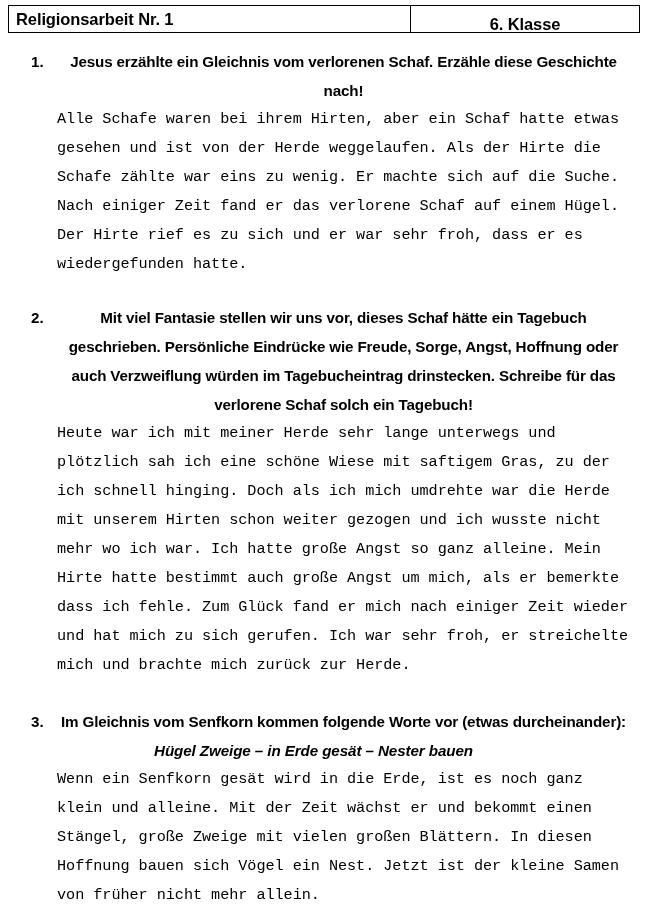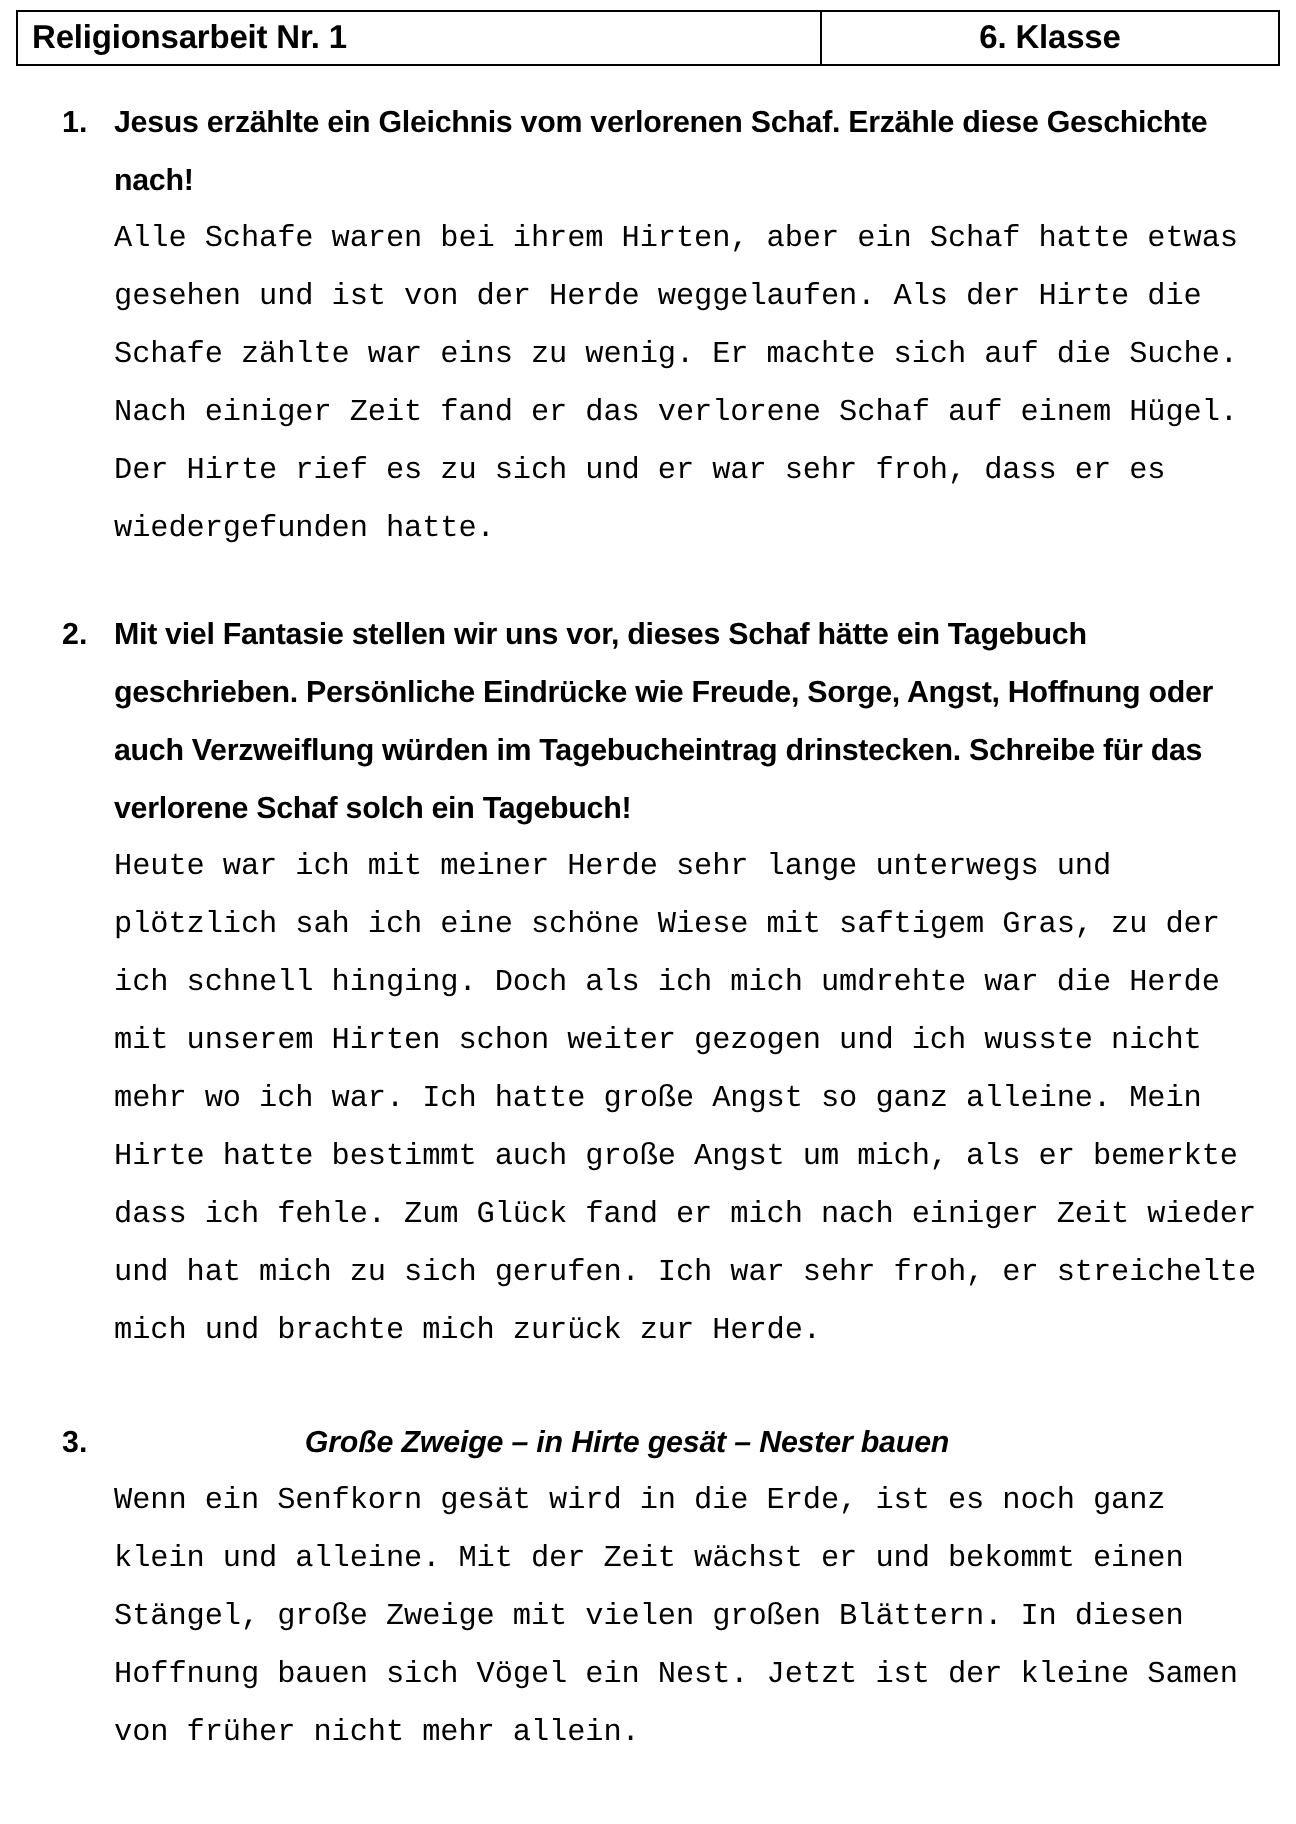--- a/index.html
+++ b/index.html
@@ -42,20 +42,21 @@
   }
   .header-cell-left {
     width: 402px;
     padding-left: 7px;
     border-right: 1px solid #000000;
     justify-content: flex-start;
   }
   .header-cell-right {
     flex: 1;
     justify-content: center;
+    align-items: flex-end;
   }
   .header-text {
     font-size: 16.5px;
     font-weight: bold;
     letter-spacing: -0.1px;
     line-height: 1;
     white-space: nowrap;
   }
 
   
@@ -79,21 +80,21 @@
     font-weight: bold;
     line-height: 29px;
     white-space: nowrap;
   }
 
   .prompt {
     font-size: 15.2px;
     font-weight: bold;
     line-height: 29px;
     letter-spacing: -0.15px;
-    text-align: left;
+    text-align: center;
     margin: 0;
   }
 
   .answer {
     font-size: 15.2px;
     font-weight: normal;
     line-height: 29px;
     letter-spacing: -0.05px;
     text-align: left;
     margin: 0;
@@ -141,18 +142,19 @@
     <div class="item">
       <span class="item-num">2.</span>
       <p class="prompt">Mit viel Fantasie stellen wir uns vor, dieses Schaf hätte ein Tagebuch geschrieben. Persönliche Eindrücke wie Freude, Sorge, Angst, Hoffnung oder auch Verzweiflung würden im Tagebucheintrag drinstecken. Schreibe für das verlorene Schaf solch ein Tagebuch!</p>
       <p class="answer">Heute war ich mit meiner Herde sehr lange unterwegs und plötzlich sah ich eine schöne Wiese mit saftigem Gras, zu der ich schnell hinging. Doch als ich mich umdrehte war die Herde mit unserem Hirten schon weiter gezogen und ich wusste nicht mehr wo ich war. Ich hatte große Angst so ganz alleine. Mein Hirte hatte bestimmt auch große Angst um mich, als er bemerkte dass ich fehle. Zum Glück fand er mich nach einiger Zeit wieder und hat mich zu sich gerufen. Ich war sehr froh, er streichelte mich und brachte mich zurück zur Herde.</p>
     </div>
 
     <div class="spacer-2"></div>
 
     <div class="item">
       <span class="item-num">3.</span>
-      <p class="centered-phrase">Große Zweige – in Hirte gesät – Nester bauen</p>
+      <p class="prompt">Im Gleichnis vom Senfkorn kommen folgende Worte vor (etwas durcheinander):</p>
+      <p class="centered-phrase">Hügel Zweige – in Erde gesät – Nester bauen</p>
       <p class="answer">Wenn ein Senfkorn gesät wird in die Erde, ist es noch ganz klein und alleine. Mit der Zeit wächst er und bekommt einen Stängel, große Zweige mit vielen großen Blättern. In diesen Hoffnung bauen sich Vögel ein Nest. Jetzt ist der kleine Samen von früher nicht mehr allein.</p>
     </div>
 
   </div>
 </div>
 
 </body></html>

